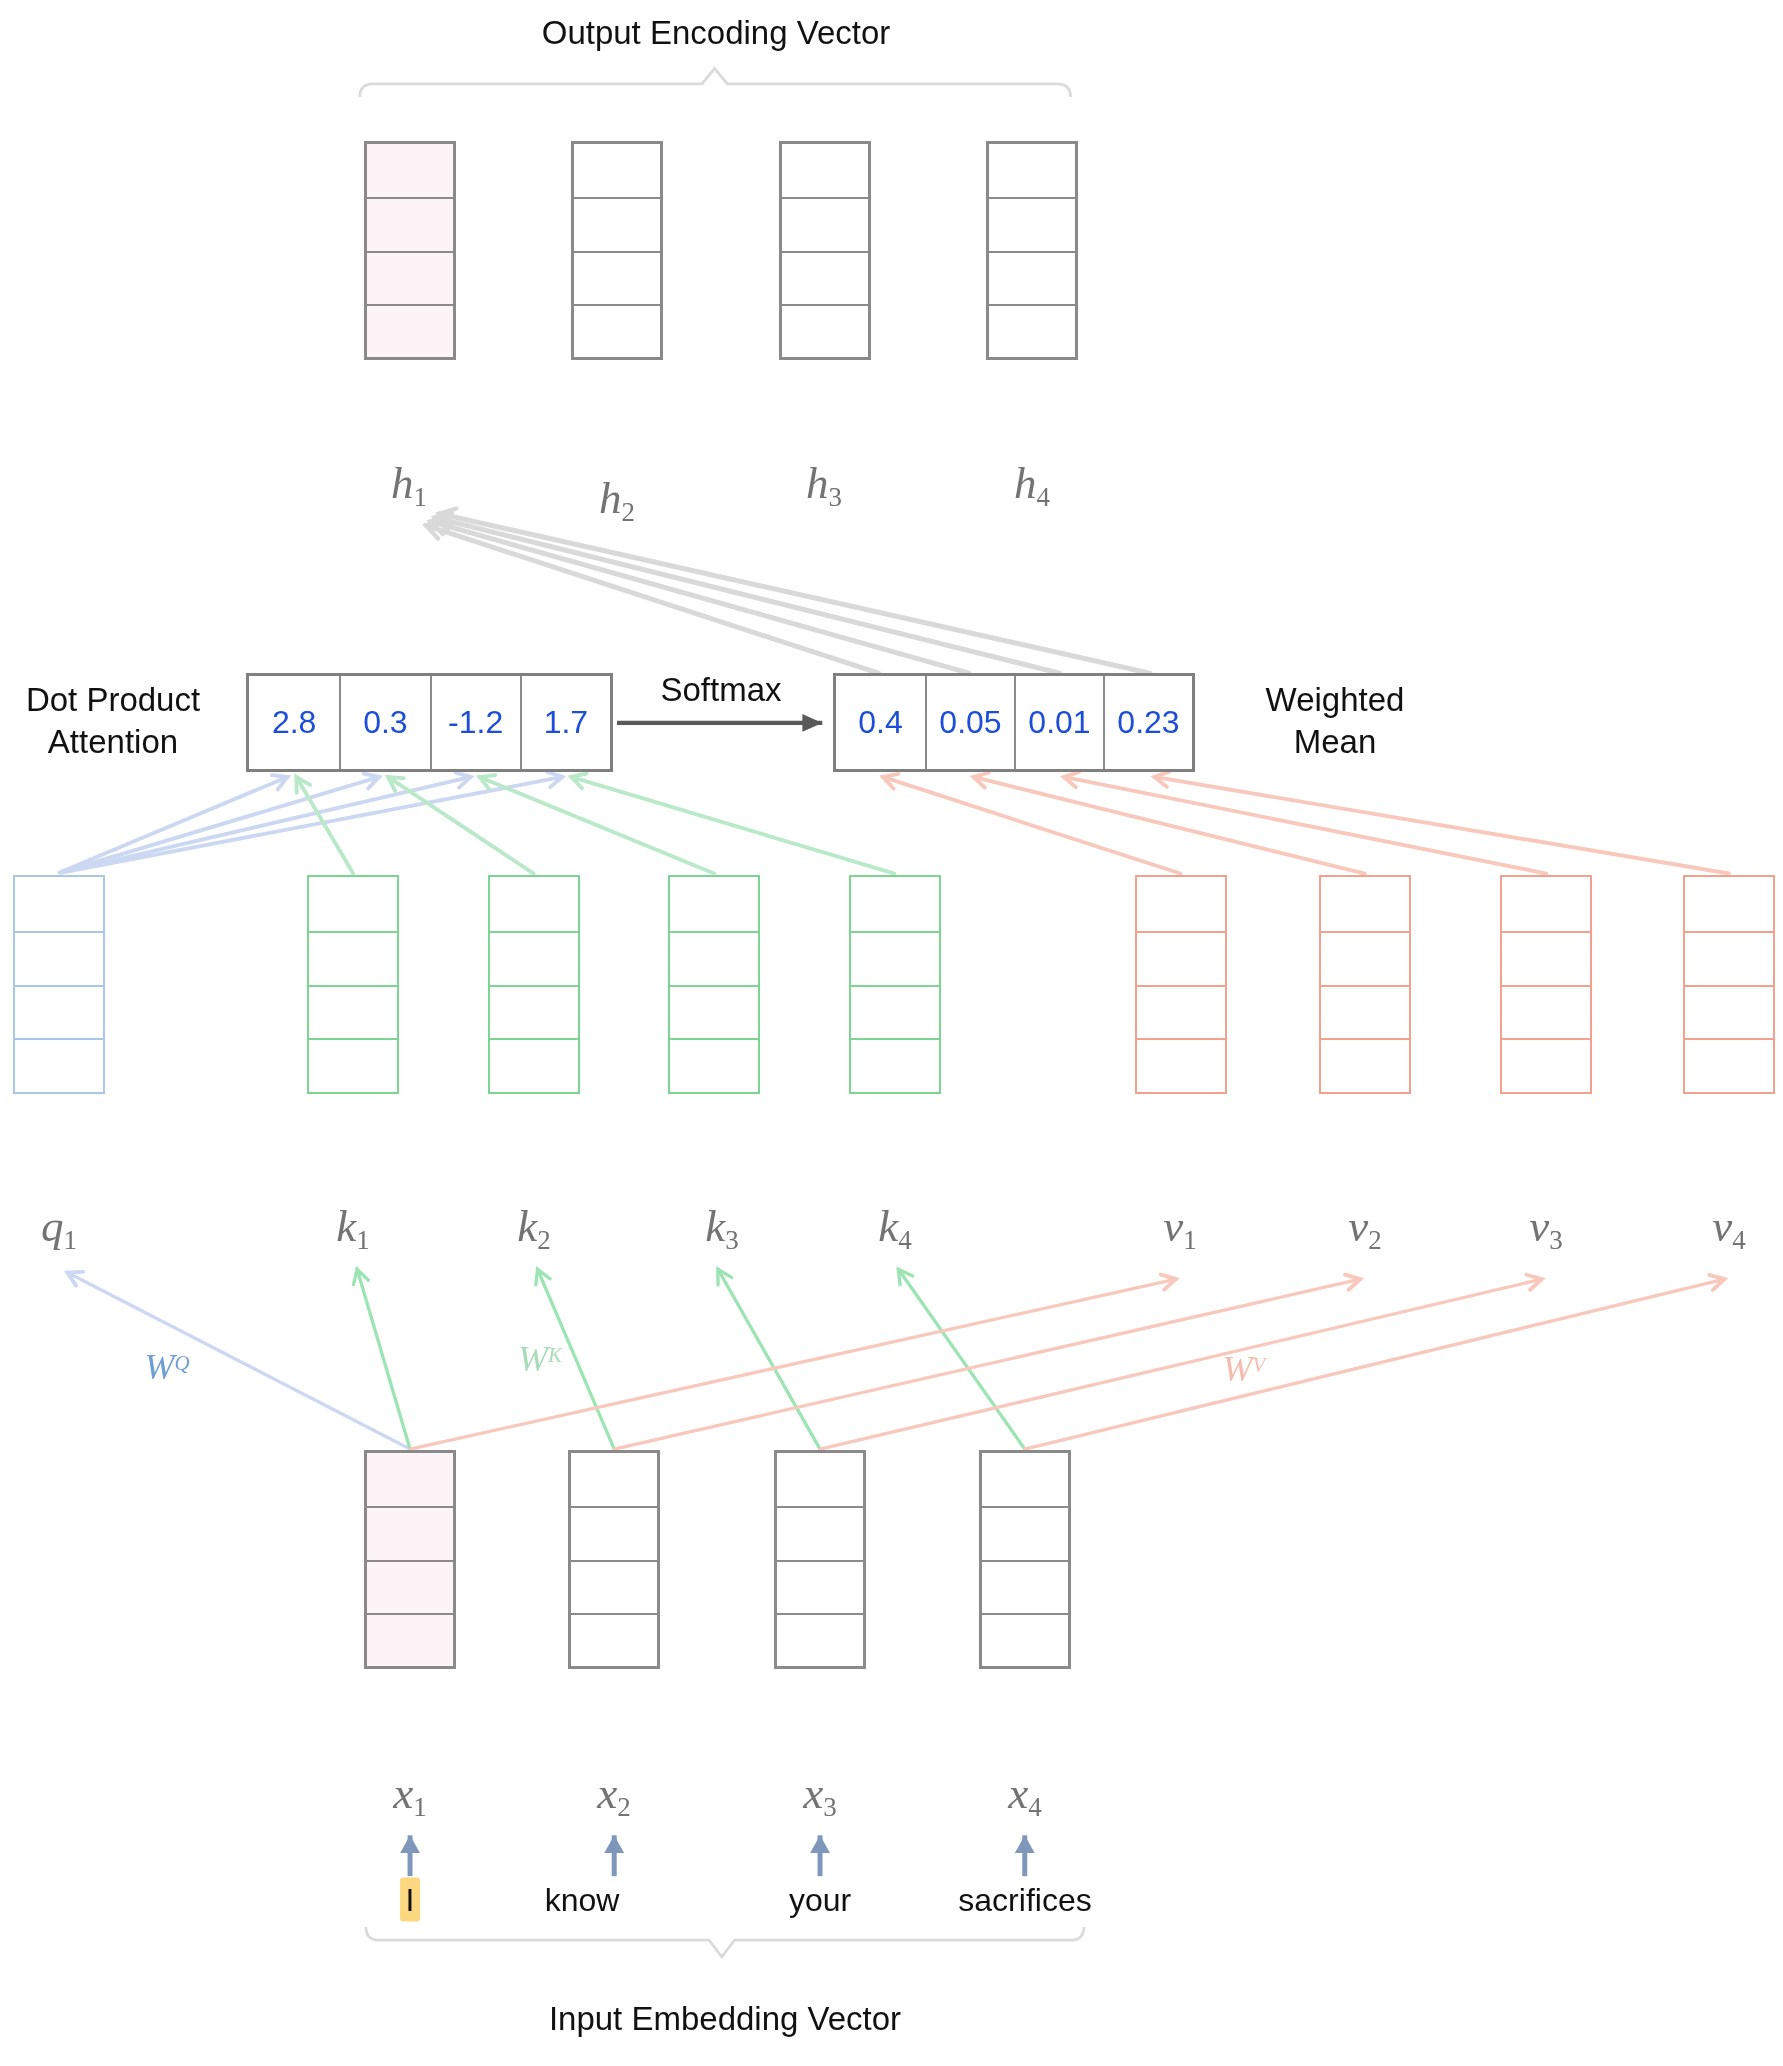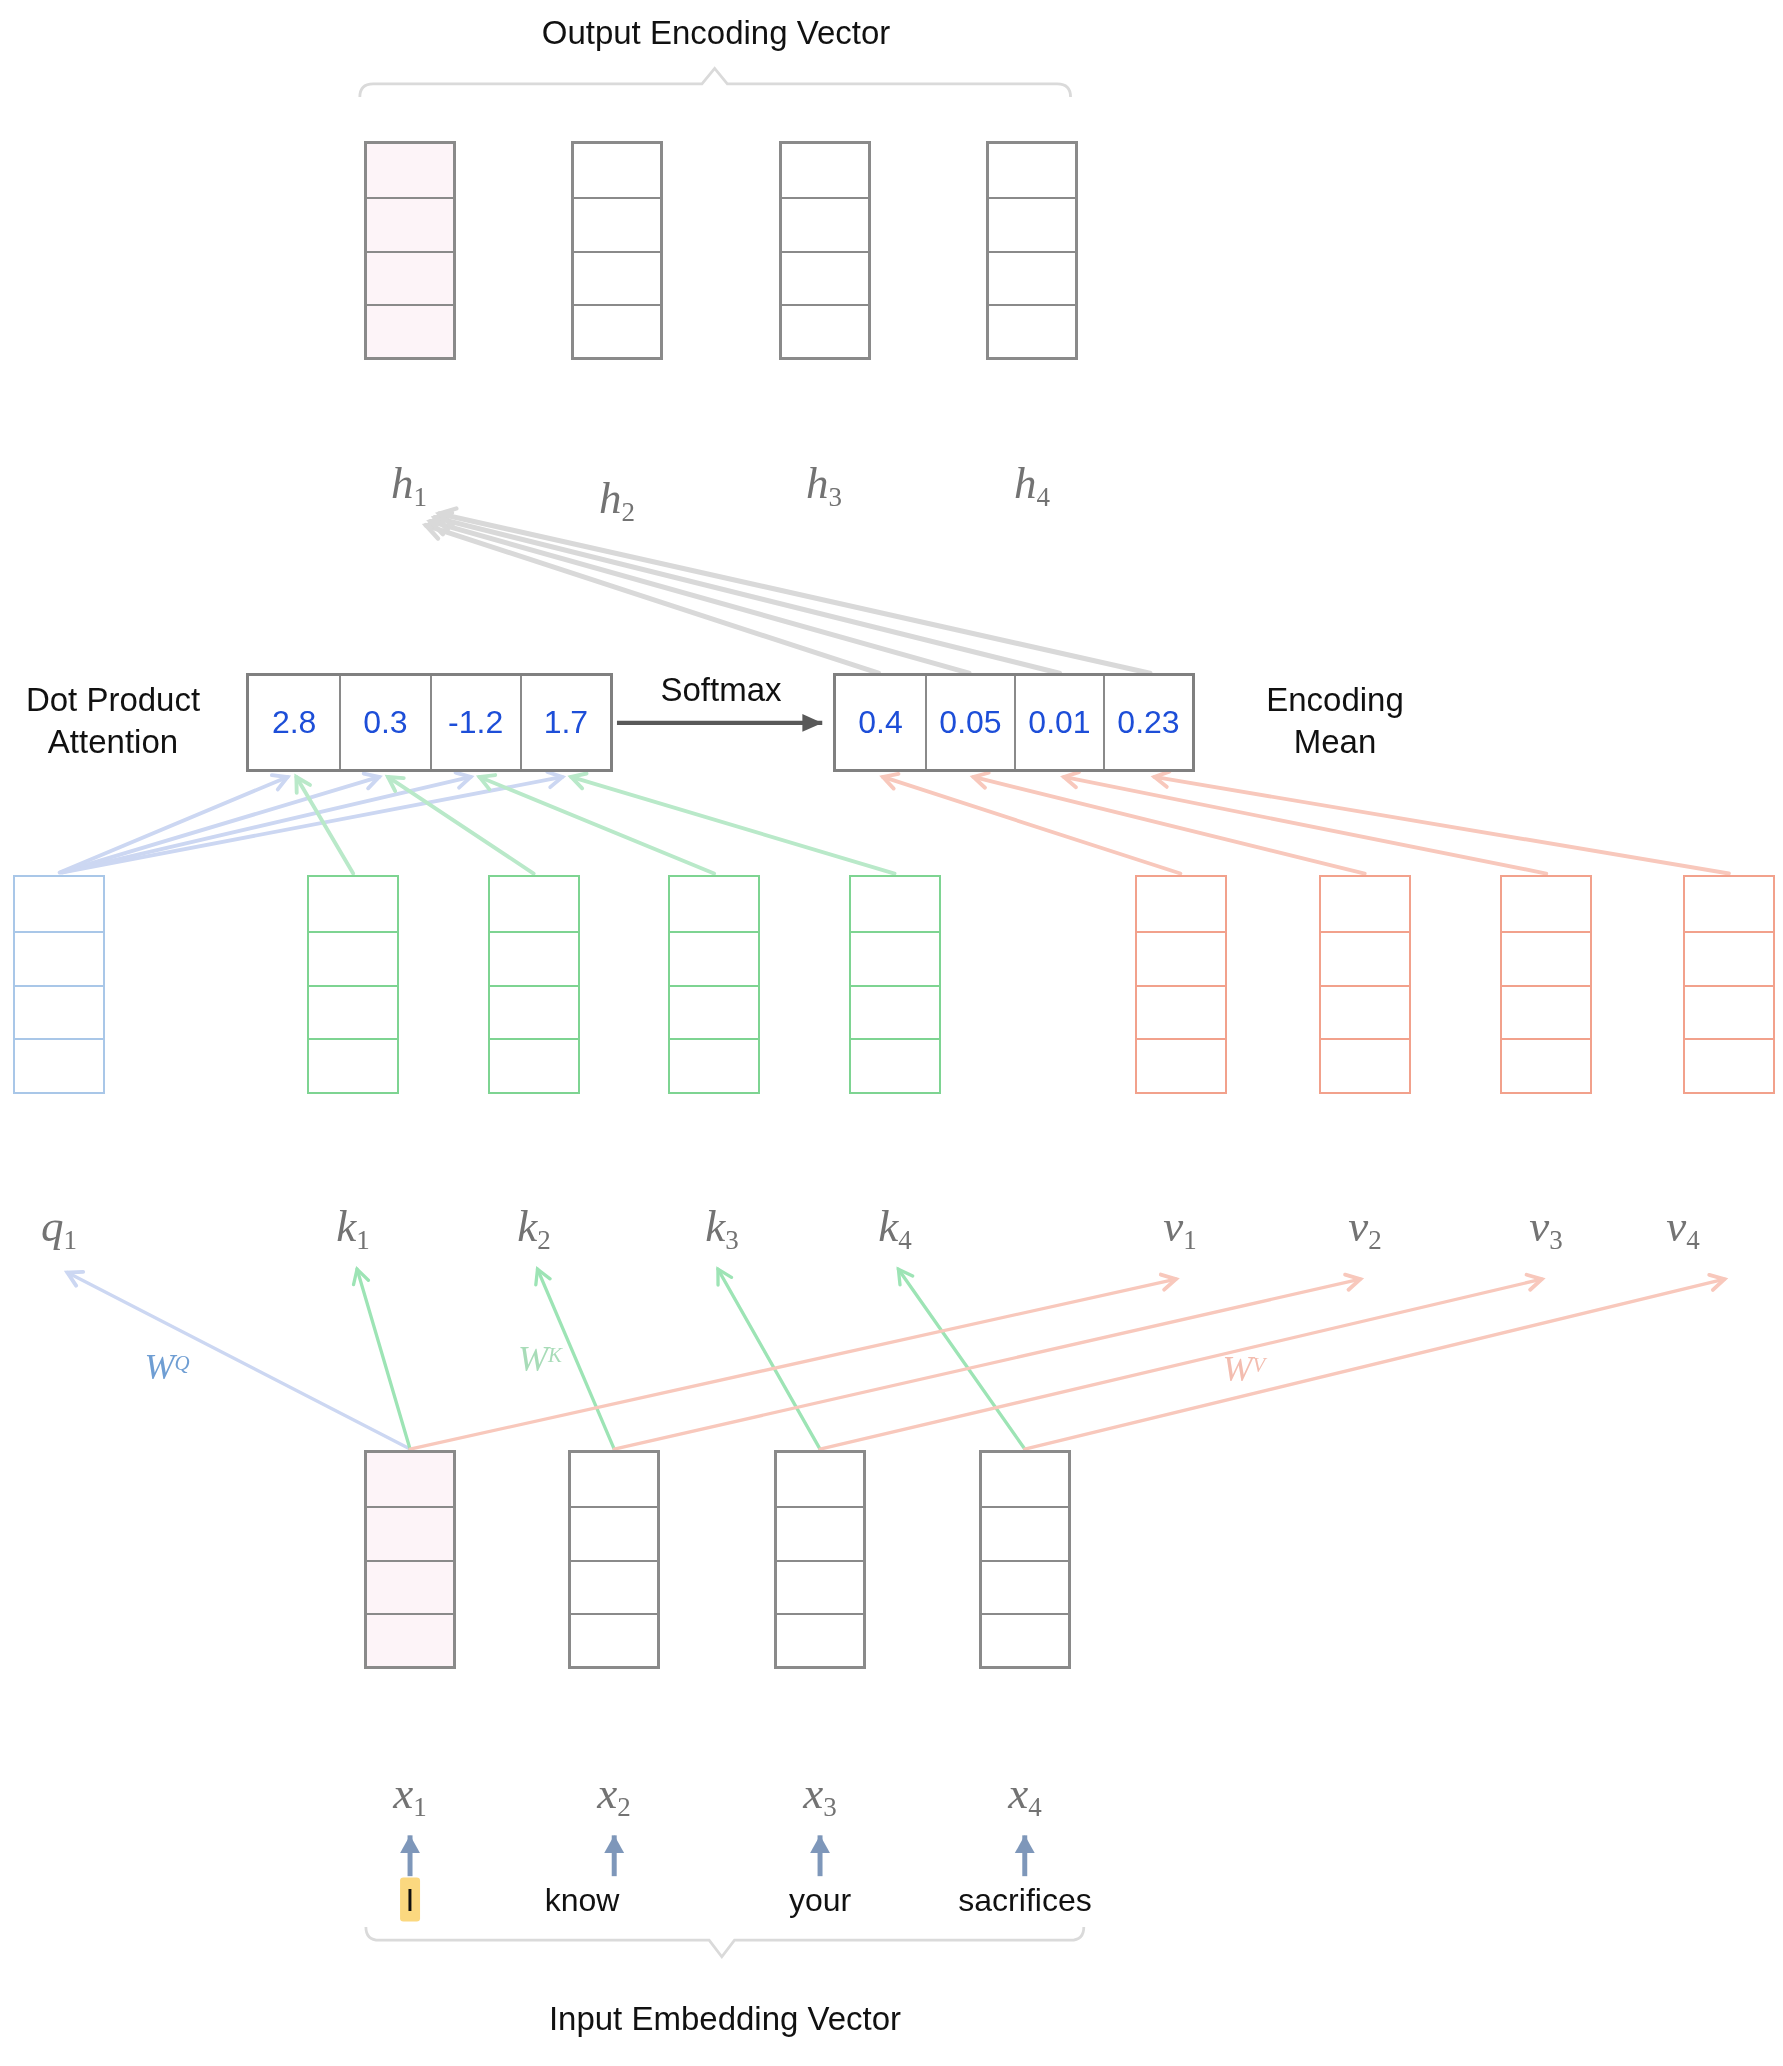--- a/index.html
+++ b/index.html
@@ -179,21 +179,21 @@
   <div class="lab" style="left:721px;top:690px;">Softmax</div>
 
   <div class="srow" style="left:833px;top:673px;width:362px;">
     <div>0.4</div>
     <div>0.05</div>
     <div>0.01</div>
     <div>0.23</div>
   </div>
 
   <div class="lab two" style="left:1335px;top:721px;">
-    <div>Encoding</div>
+    <div>Weighted</div>
     <div>Mean</div>
   </div>
 
   <div class="vec blue" style="left:13.2px;top:875px;">
     <div></div>
       <div></div>
       <div></div>
       <div></div>
   </div>
   <div class="vec green" style="left:307px;top:875px;">
@@ -246,21 +246,21 @@
   </div>
 
   <div class="math" style="left:59px;top:1228px;"><span>q</span><span class="msub">1</span></div>
   <div class="math" style="left:353px;top:1228px;"><span>k</span><span class="msub">1</span></div>
   <div class="math" style="left:534px;top:1228px;"><span>k</span><span class="msub">2</span></div>
   <div class="math" style="left:714px;top:1228px;margin-left:8px;"><span>k</span><span class="msub">3</span></div>
   <div class="math" style="left:895px;top:1228px;"><span>k</span><span class="msub">4</span></div>
   <div class="math" style="left:1180px;top:1228px;"><span>v</span><span class="msub">1</span></div>
   <div class="math" style="left:1365px;top:1228px;"><span>v</span><span class="msub">2</span></div>
   <div class="math" style="left:1546px;top:1228px;"><span>v</span><span class="msub">3</span></div>
-  <div class="math" style="left:1683px;top:1228px;"><span>v</span><span class="msub">4</span></div>
+  <div class="math" style="left:1729px;top:1228px;"><span>v</span><span class="msub">4</span></div>
 
   <div class="math wlab wq" style="left:167px;top:1367px;"><span>W</span><span class="msup">Q</span></div>
   <div class="math wlab wk" style="left:540px;top:1331px;margin-top:28px;"><span>W</span><span class="msup">K</span></div>
   <div class="math wlab wv" style="left:1244px;top:1369px;"><span>W</span><span class="msup">V</span></div>
 
   <div class="vec gray" style="left:364px;top:1450px;">
     <div class="tint"></div>
       <div class="tint"></div>
       <div class="tint"></div>
       <div class="tint"></div>

